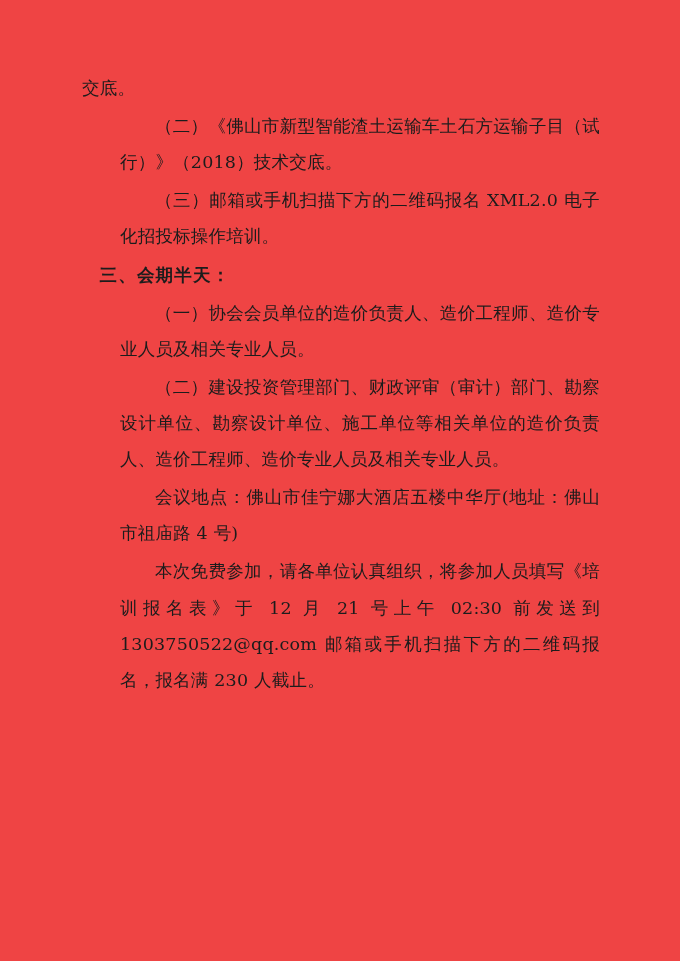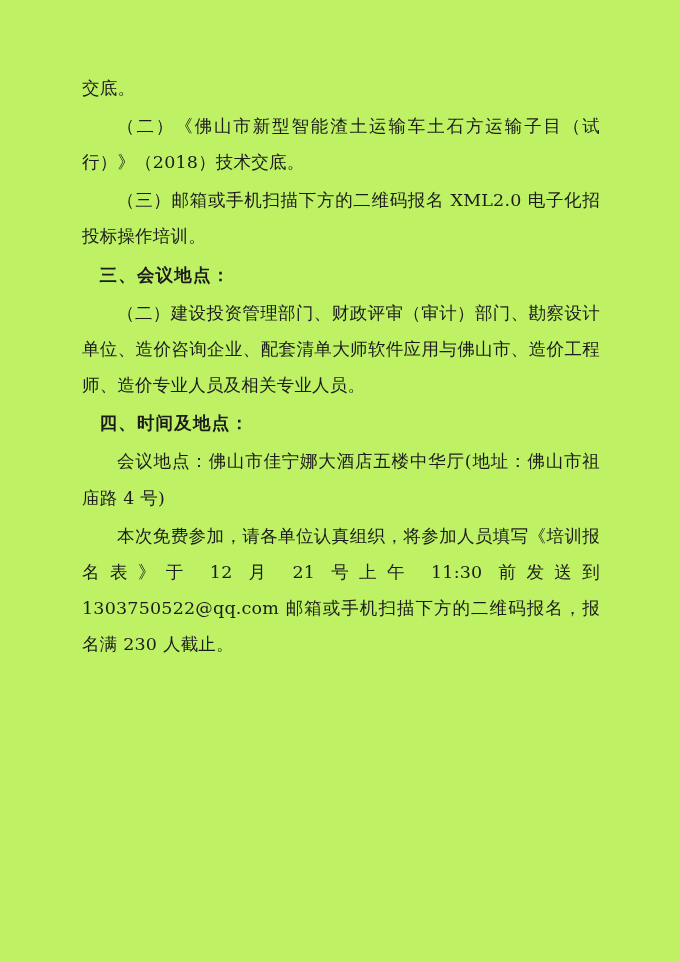--- a/index.html
+++ b/index.html
@@ -11,38 +11,39 @@
     width: 680px;
     height: 961px;
     font-family: "DejaVu Serif", "Liberation Serif", serif;
     color: #1a1a1a;
     overflow: hidden;
   }
   .page {
     position: relative;
     width: 680px;
     height: 961px;
-    background: #bef264;
+    background: #ef4444;
     box-sizing: border-box;
     padding: 70px 80px 40px 82px;
   }
   .doc-body {
     font-size: 17.5px;
     line-height: 2.07;
     letter-spacing: 0.2px;
     color: #1c1c1c;
   }
   .para {
     margin: 0 0 0.1em 0;
     text-align: justify;
     text-justify: inter-ideograph;
     white-space: normal;
   }
   .indent2 {
     text-indent: 2em;
+    margin-left: 38px;
   }
   .heading {
     font-weight: bold;
     text-indent: 1em;
     letter-spacing: 1.2px;
   }
   .heading-gap {
     margin-top: 0.12em;
   }
   .spacer-block {
@@ -54,28 +55,28 @@
 
 <div class="page">
   <div class="doc-body">
 
     <p class="para">交底。</p>
 
     <p class="para indent2">（二）《佛山市新型智能渣土运输车土石方运输子目（试行）》（2018）技术交底。</p>
 
     <p class="para indent2">（三）邮箱或手机扫描下方的二维码报名 XML2.0 电子化招投标操作培训。</p>
 
-    <p class="para heading heading-gap">三、会议地点：</p>
+    <p class="para heading heading-gap">三、会期半天：</p>
 
+    <p class="para indent2">（一）协会会员单位的造价负责人、造价工程师、造价专业人员及相关专业人员。</p>
 
-    <p class="para indent2">（二）建设投资管理部门、财政评审（审计）部门、勘察设计单位、造价咨询企业、配套清单大师软件应用与佛山市、造价工程师、造价专业人员及相关专业人员。</p>
+    <p class="para indent2">（二）建设投资管理部门、财政评审（审计）部门、勘察设计单位、勘察设计单位、施工单位等相关单位的造价负责人、造价工程师、造价专业人员及相关专业人员。</p>
 
-    <p class="para heading heading-gap">四、时间及地点：</p>
 
 
     <p class="para indent2">会议地点：佛山市佳宁娜大酒店五楼中华厅(地址：佛山市祖庙路 4 号)</p>
 
 
-    <p class="para indent2">本次免费参加，请各单位认真组织，将参加人员填写《培训报名表》于 12 月 21 号上午 11:30 前发送到 1303750522@qq.com 邮箱或手机扫描下方的二维码报名，报名满 230 人截止。</p>
+    <p class="para indent2">本次免费参加，请各单位认真组织，将参加人员填写《培训报名表》于 12 月 21 号上午 02:30 前发送到 1303750522@qq.com 邮箱或手机扫描下方的二维码报名，报名满 230 人截止。</p>
 
     <div class="spacer-block"></div>
   </div>
 </div>
 
 </body></html>

